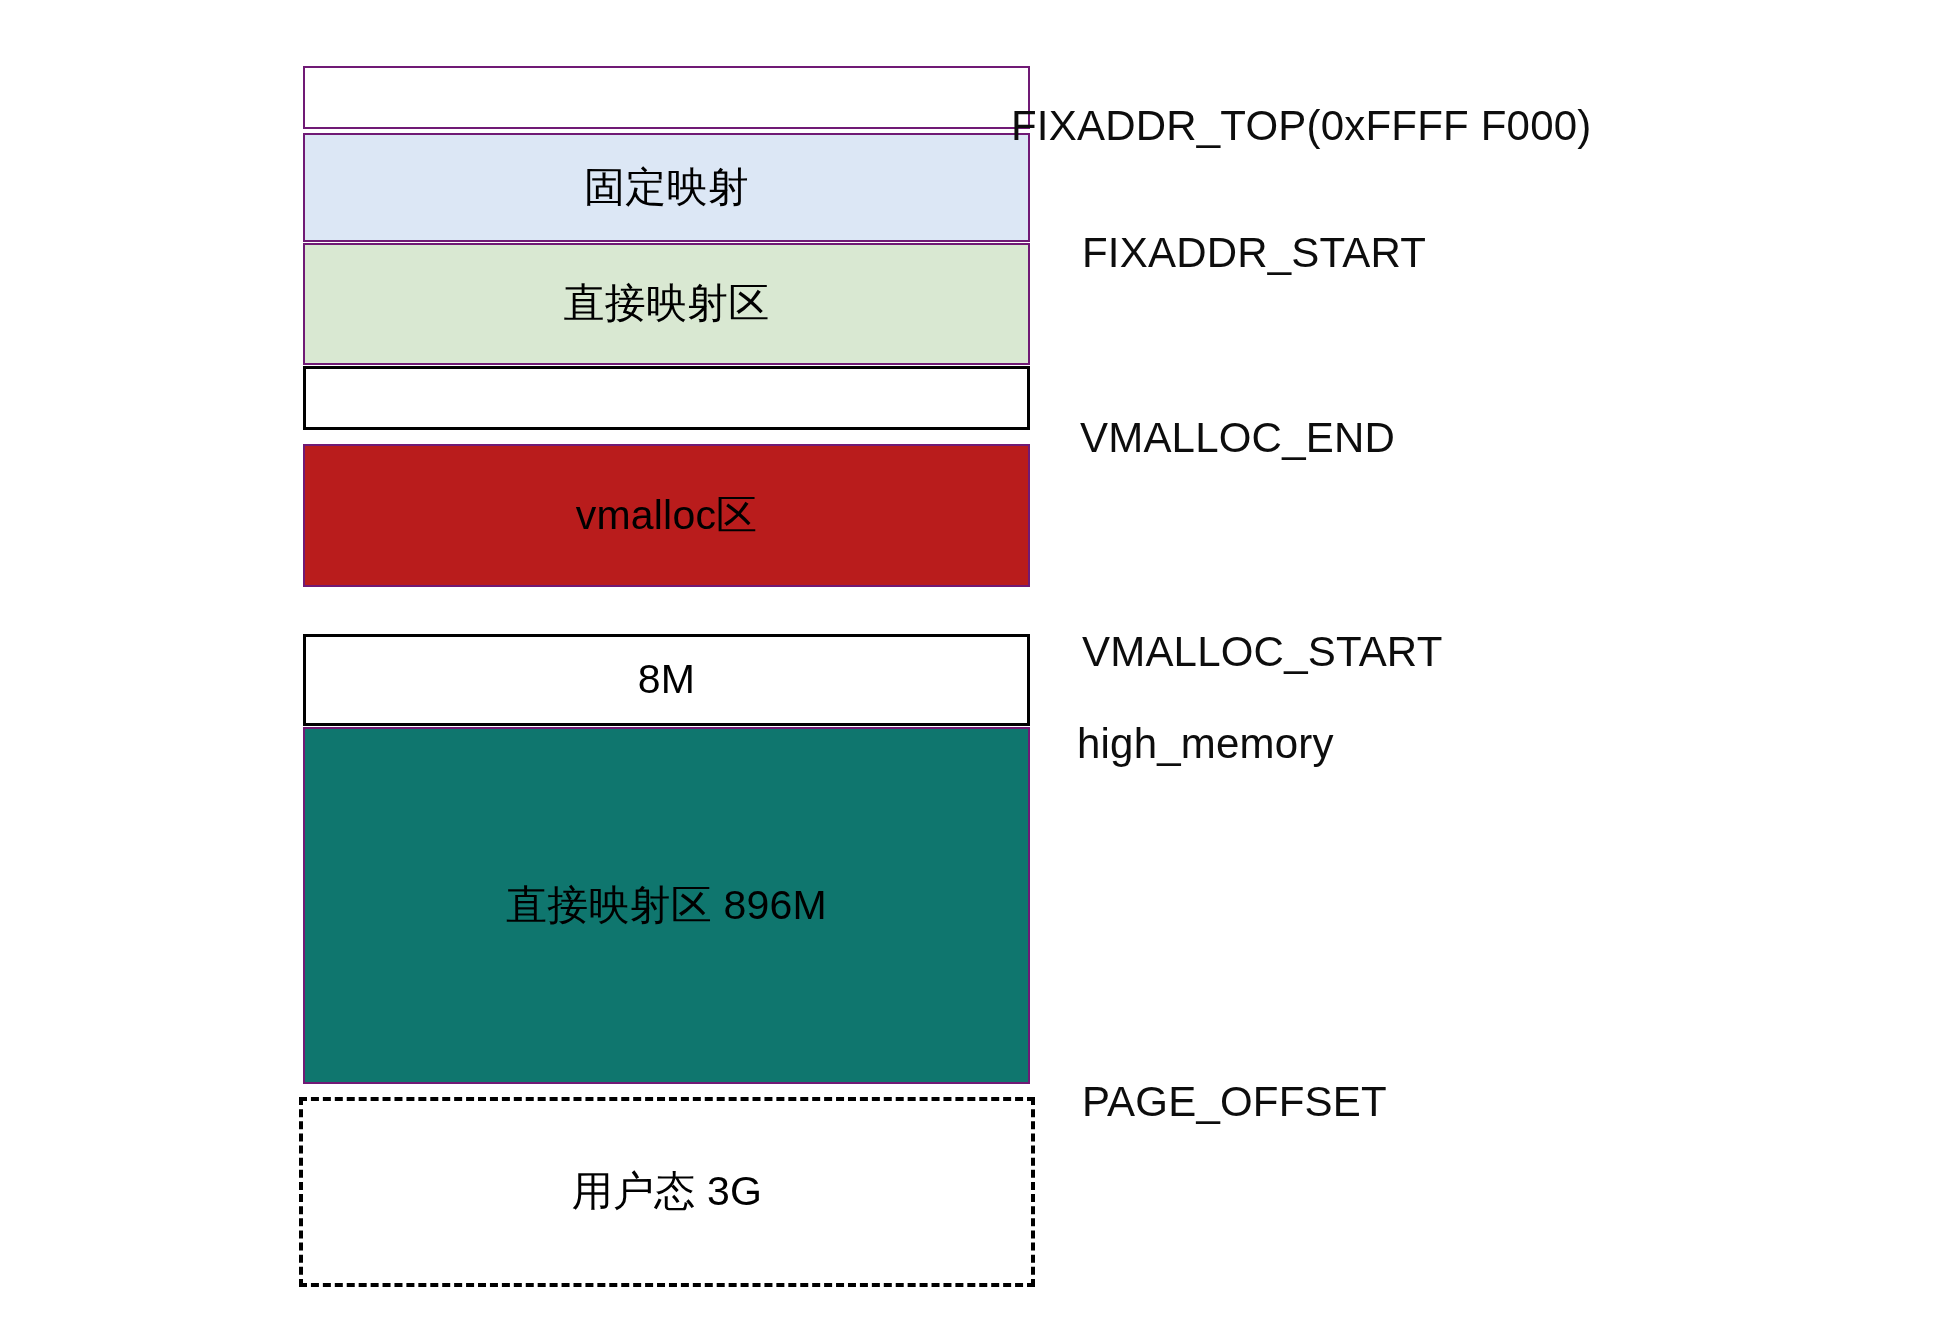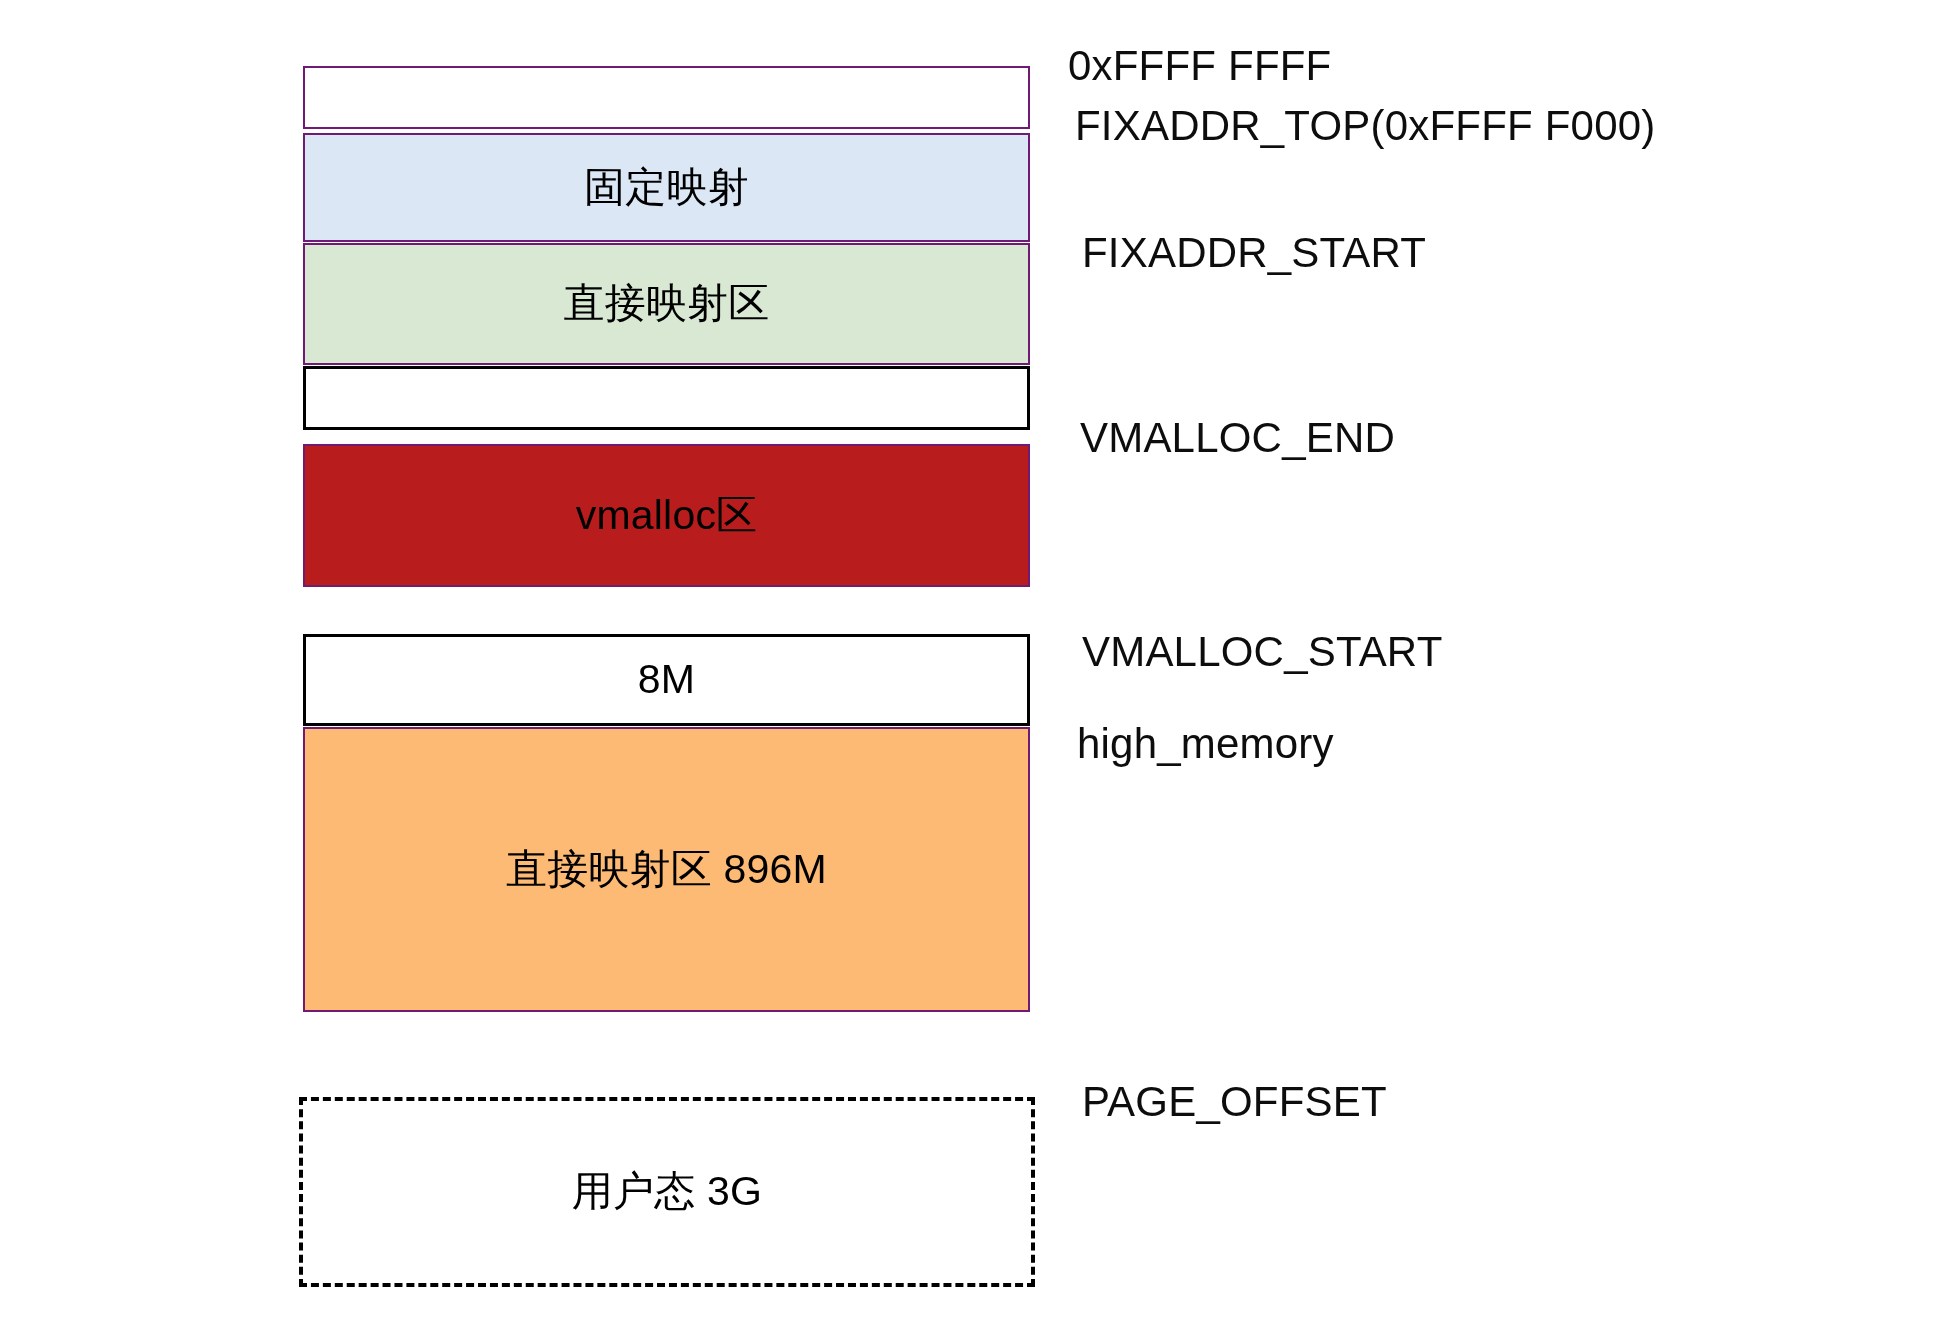--- a/index.html
+++ b/index.html
@@ -75,31 +75,30 @@
   </div>
 
   <div class="block gray" style="top:444px; height:143px; background:#b91c1c;">
     <span>vmalloc区</span>
   </div>
 
   <div class="block black" style="top:634px; height:92px; background:#ffffff;">
     <span>8M</span>
   </div>
 
-  <div class="block gray" style="top:727px; height:285px; background:#fdba74;">
+  <div class="block gray" style="top:727px; height:357px; background:#0f766e;">
     <span>直接映射区 896M</span>
   </div>
 
   <div class="block dashed" style="top:1097px; left:299px; width:736px; height:190px; background:#ffffff;">
     <span>用户态 3G</span>
   </div>
 
-  <div class="addr" style="top:42px; left:1068px;">0xFFFF FFFF</div>
 
-  <div class="addr" style="top:102px; left:1075px;">FIXADDR_TOP(0xFFFF F000)</div>
+  <div class="addr" style="top:102px; left:1011px;">FIXADDR_TOP(0xFFFF F000)</div>
 
   <div class="addr" style="top:229px; left:1082px;">FIXADDR_START</div>
 
 
   <div class="addr" style="top:414px; left:1080px;">VMALLOC_END</div>
 
   <div class="addr" style="top:628px; left:1082px;">VMALLOC_START</div>
 
   <div class="addr" style="top:720px; left:1077px;">high_memory</div>
 

